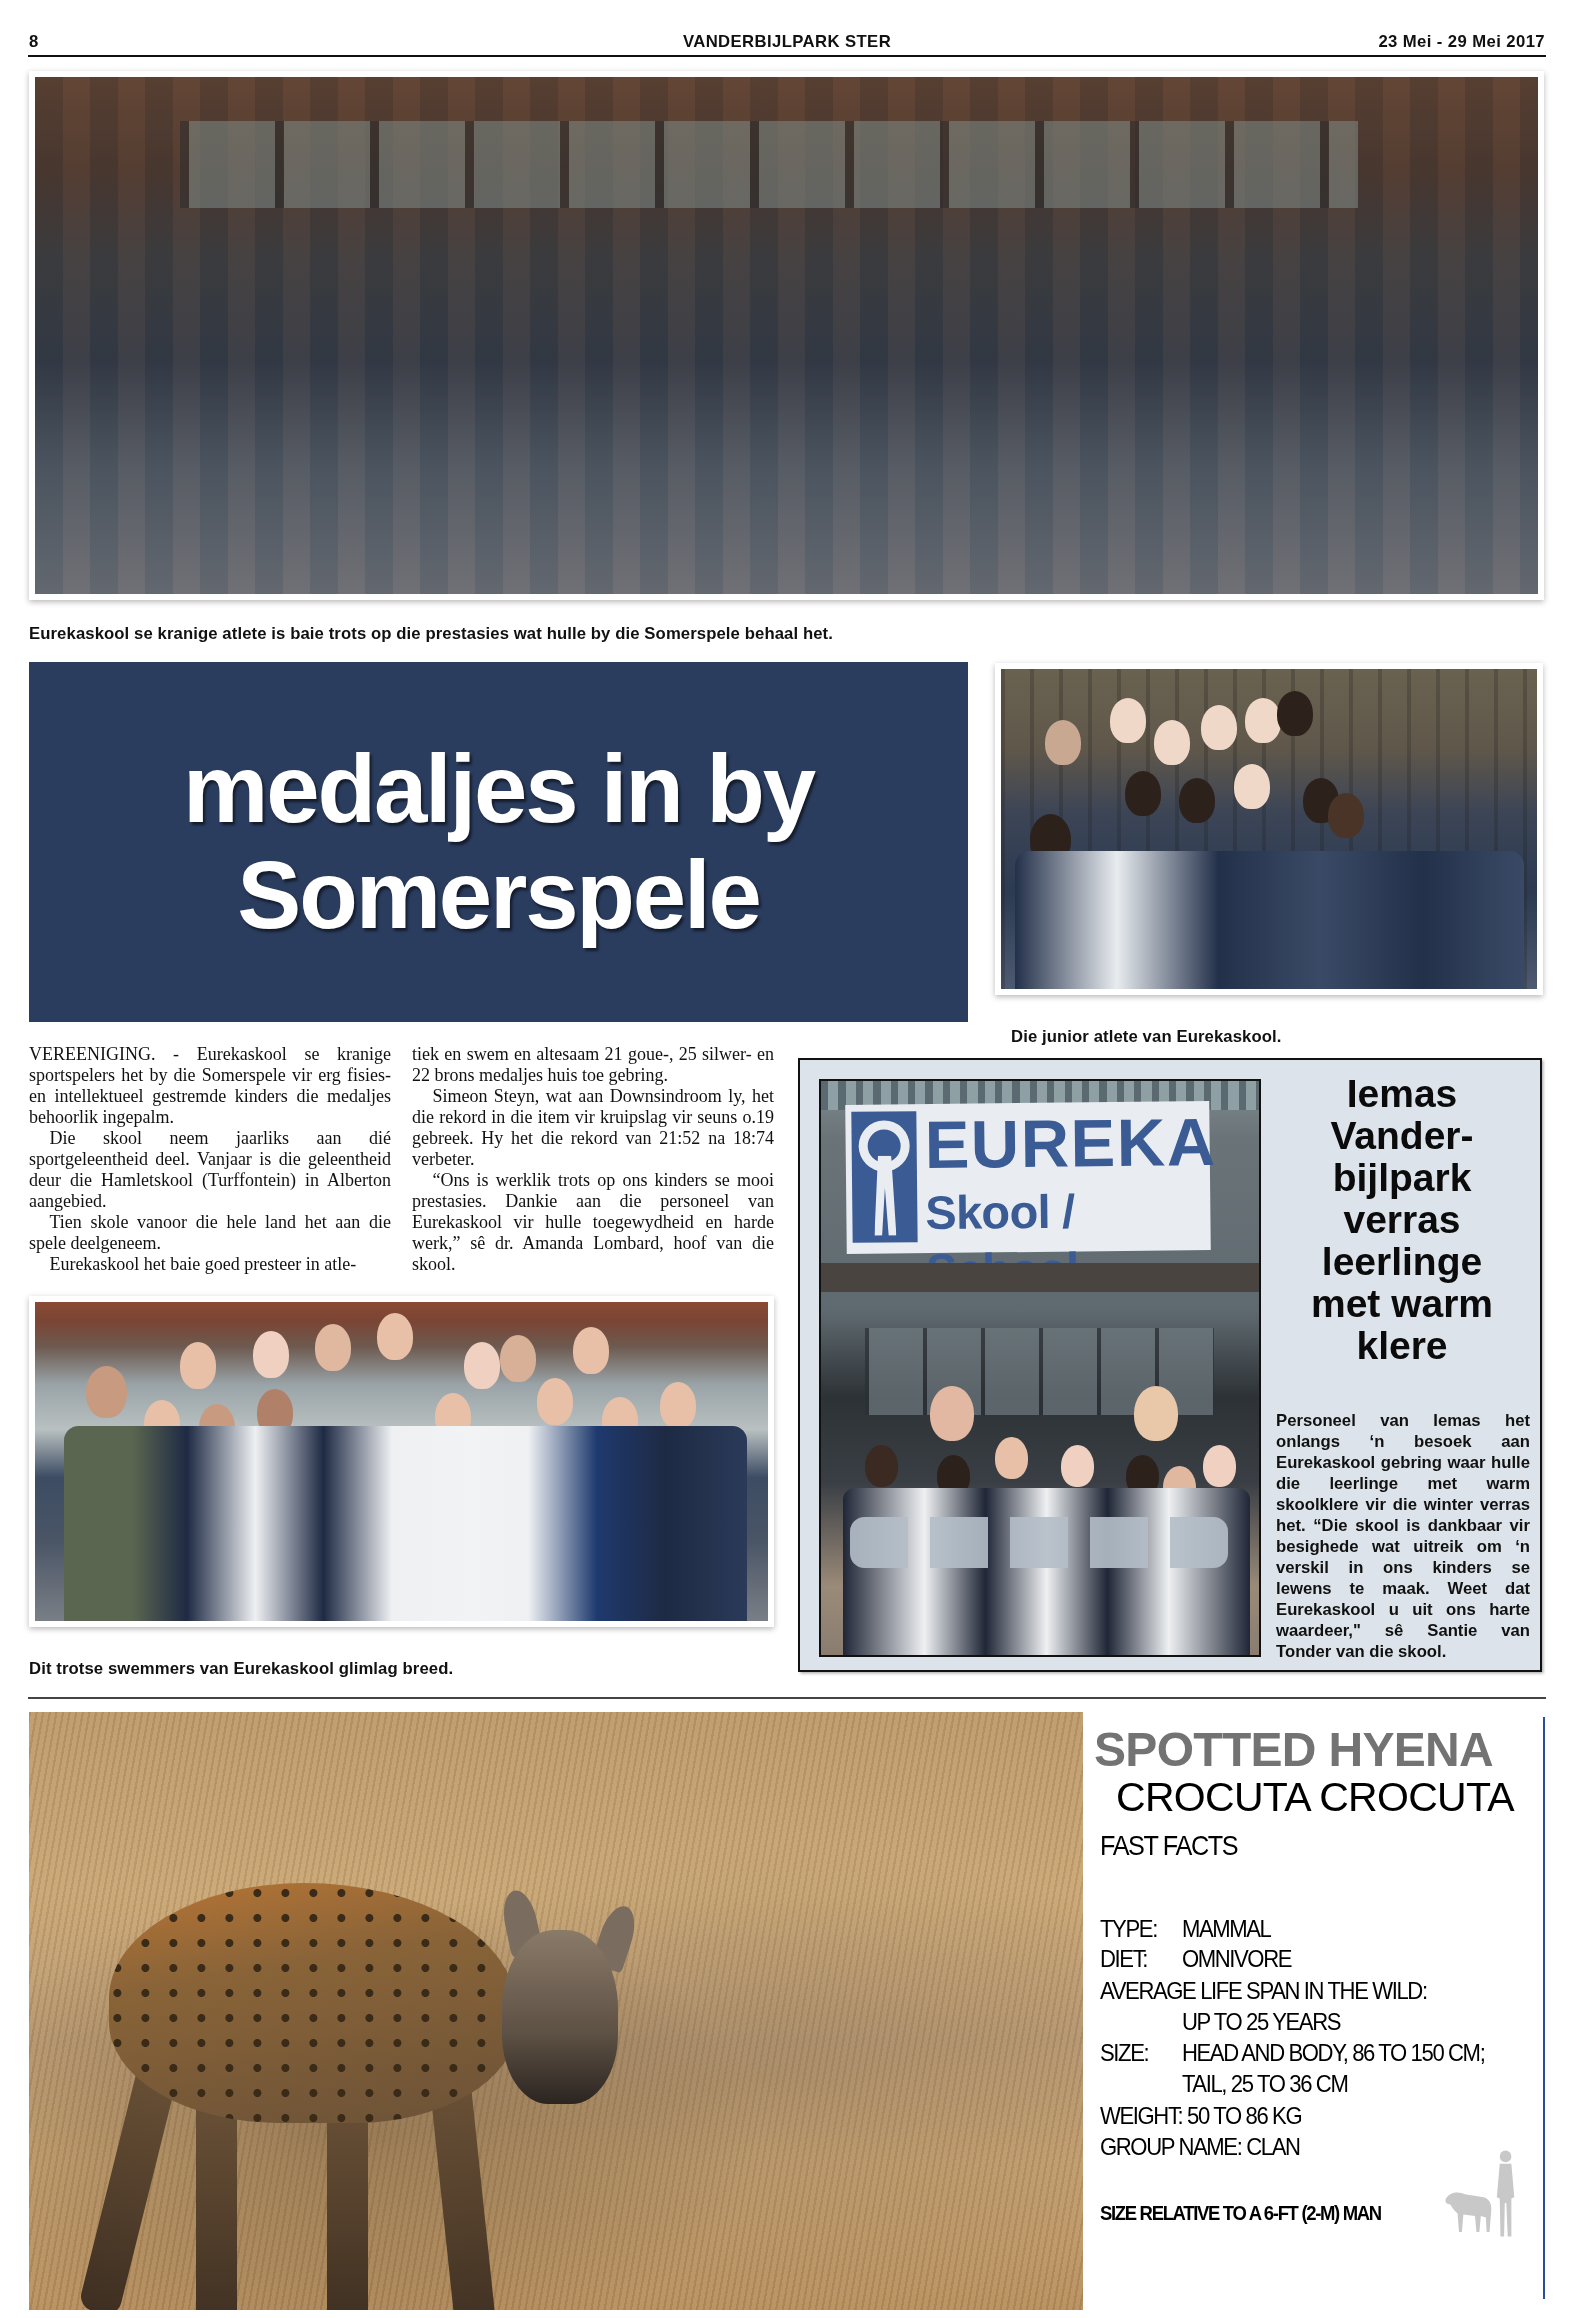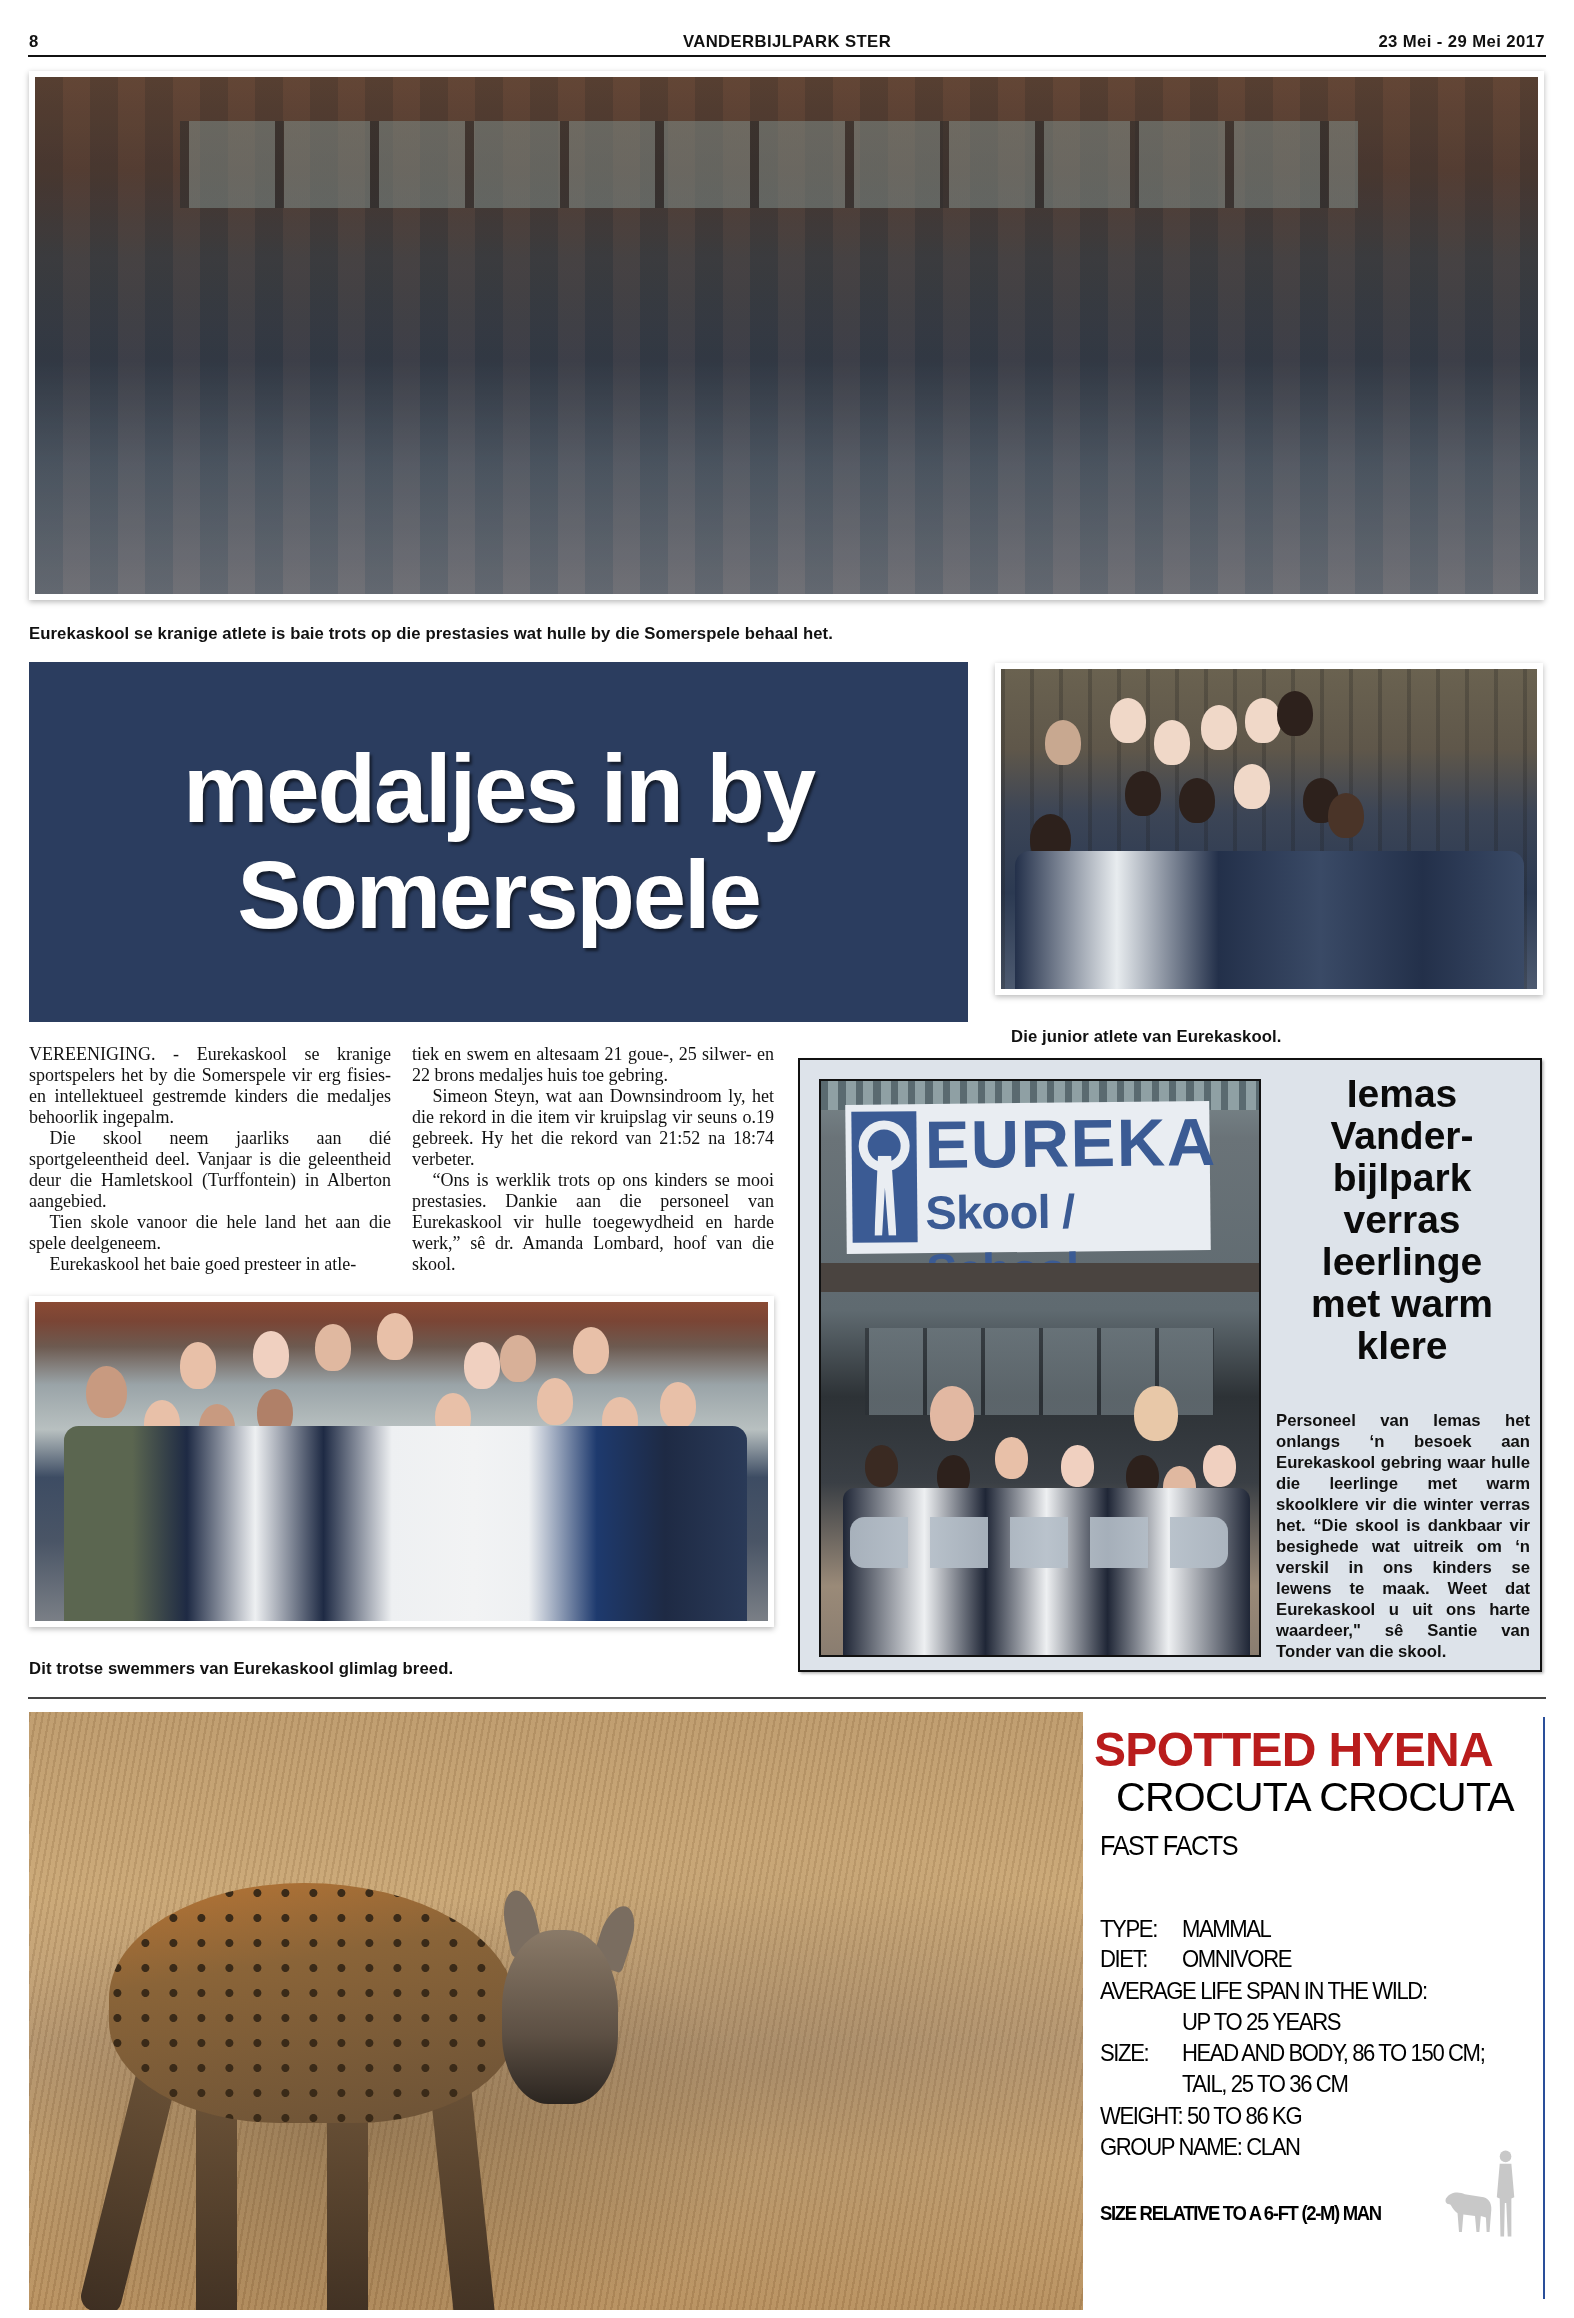--- a/index.html
+++ b/index.html
@@ -85,21 +85,21 @@
       linear-gradient(180deg, #bb9a6d 0%, #c8a777 30%, #b89a74 55%, #c3a070 75%, #b48e5e 100%);
     overflow: hidden; }
   .hyena-body { position: absolute; left: 80px; top: 171px; width: 407px; height: 240px; border-radius: 48% 52% 40% 42%;
     background: radial-gradient(circle at 30% 40%, #3a2a18 0 3.6px, transparent 4.4px) 0 0/28px 25px,
                 linear-gradient(170deg, #b77535 0%, #8a6438 35%, #6b5237 100%); }
   .hyena-head { position: absolute; left: 473px; top: 218px; width: 116px; height: 174px; border-radius: 45% 45% 40% 40%; background: linear-gradient(180deg, #8a7a68 0%, #5d5044 60%, #2b2520 100%); }
   .hyena-ear { position: absolute; width: 32px; height: 65px; background: #7a6d60; border-radius: 50% 50% 10% 10%; }
   .hyena-leg { position: absolute; width: 41px; background: linear-gradient(180deg, #6b5237, #3e2f22); border-radius: 14.5px; }
 
   .facts { left: 1094px; top: 1717px; width: 451px; height: 582px; border-right: 2.9px solid #2a4f9a; }
-  .facts-title { position: absolute; left: 0; top: 7.3px; font-family: "Liberation Sans", sans-serif; font-weight: bold; font-size: 48px; line-height: 51px; letter-spacing: -0.7px; color: #b91c1c; white-space: nowrap; }
+  .facts-title { position: absolute; left: 0; top: 7.3px; font-family: "Liberation Sans", sans-serif; font-weight: bold; font-size: 48px; line-height: 51px; letter-spacing: -0.7px; color: #737373; white-space: nowrap; }
   .facts-sci { position: absolute; left: 0; top: 58px; font-family: "Liberation Sans", sans-serif; font-size: 41px; line-height: 45px; letter-spacing: -0.7px; color: #000; white-space: nowrap; margin-left: 22px; }
   .facts-label { position: absolute; left: 5.8px; top: 113px; font-family: "Liberation Sans", sans-serif; font-size: 28px; letter-spacing: -1.5px; color: #000; transform: scaleX(0.9); transform-origin: left; }
   .fact-row { position: absolute; left: 5.8px; font-family: "Liberation Sans", sans-serif; font-size: 24px; letter-spacing: -1.5px; color: #000; white-space: nowrap; transform: scaleX(0.92); transform-origin: left; }
   .fact-key { display: inline-block; width: 89px; }
   .fact-indent { display: inline-block; width: 89px; }
   .size-rel { position: absolute; left: 5.8px; top: 484px; font-family: "Liberation Sans", sans-serif; font-weight: bold; font-size: 21px; letter-spacing: -1.5px; color: #000; white-space: nowrap; transform: scaleX(0.88); transform-origin: left; }
   .silhouette { position: absolute; left: 349px; top: 429px; width: 80px; height: 95px; }
 </style>
 </head>
 <body>

